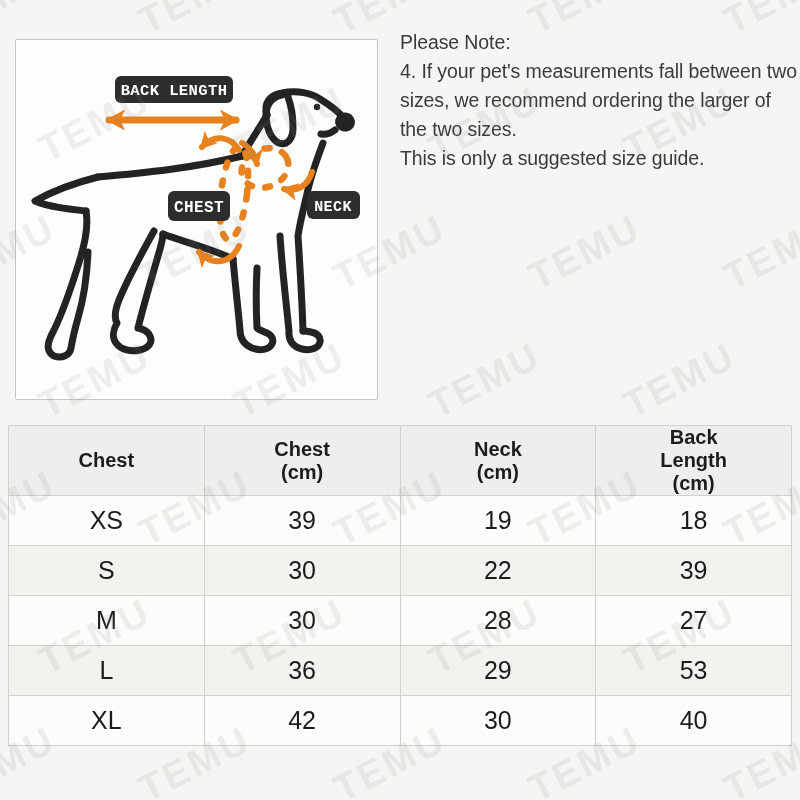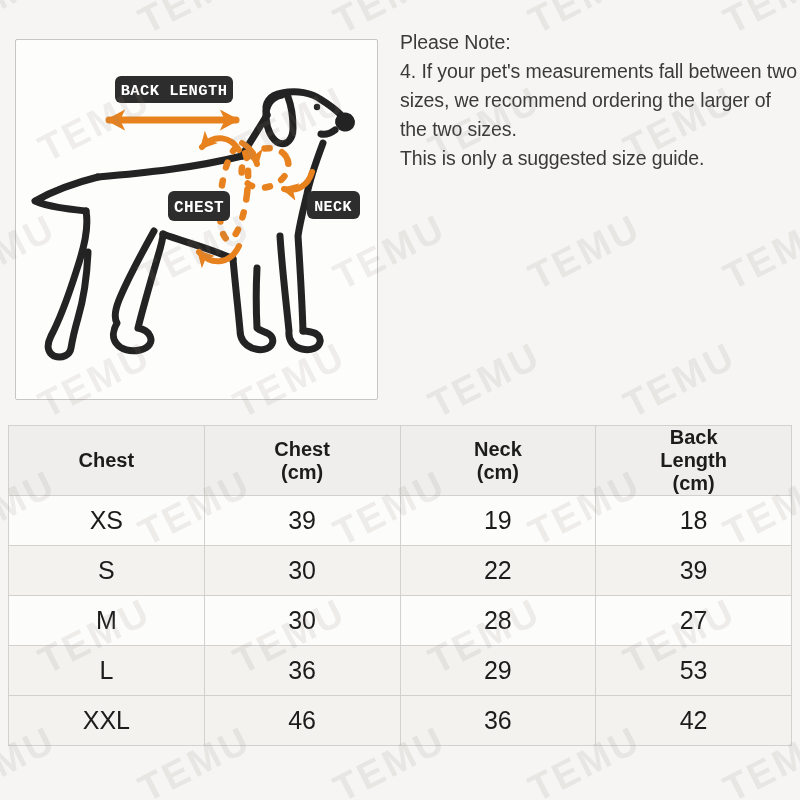--- a/index.html
+++ b/index.html
@@ -128,25 +128,25 @@
         <td>30</td>
         <td>28</td>
         <td>27</td>
       </tr>
       <tr class="even">
         <td>L</td>
         <td>36</td>
         <td>29</td>
         <td>53</td>
       </tr>
-      <tr class="even">
-        <td>XXL</td>
-        <td>46</td>
-        <td>36</td>
+      <tr class="odd">
+        <td>XL</td>
         <td>42</td>
+        <td>30</td>
+        <td>40</td>
       </tr>
     </tbody>
   </table>
 
   <div id="watermarks">
       <span class="wm" style="left: -60px; top: -25px;">TEMU</span>
       <span class="wm" style="left: 135px; top: -25px;">TEMU</span>
       <span class="wm" style="left: 330px; top: -25px;">TEMU</span>
       <span class="wm" style="left: 525px; top: -25px;">TEMU</span>
       <span class="wm" style="left: 720px; top: -25px;">TEMU</span>

